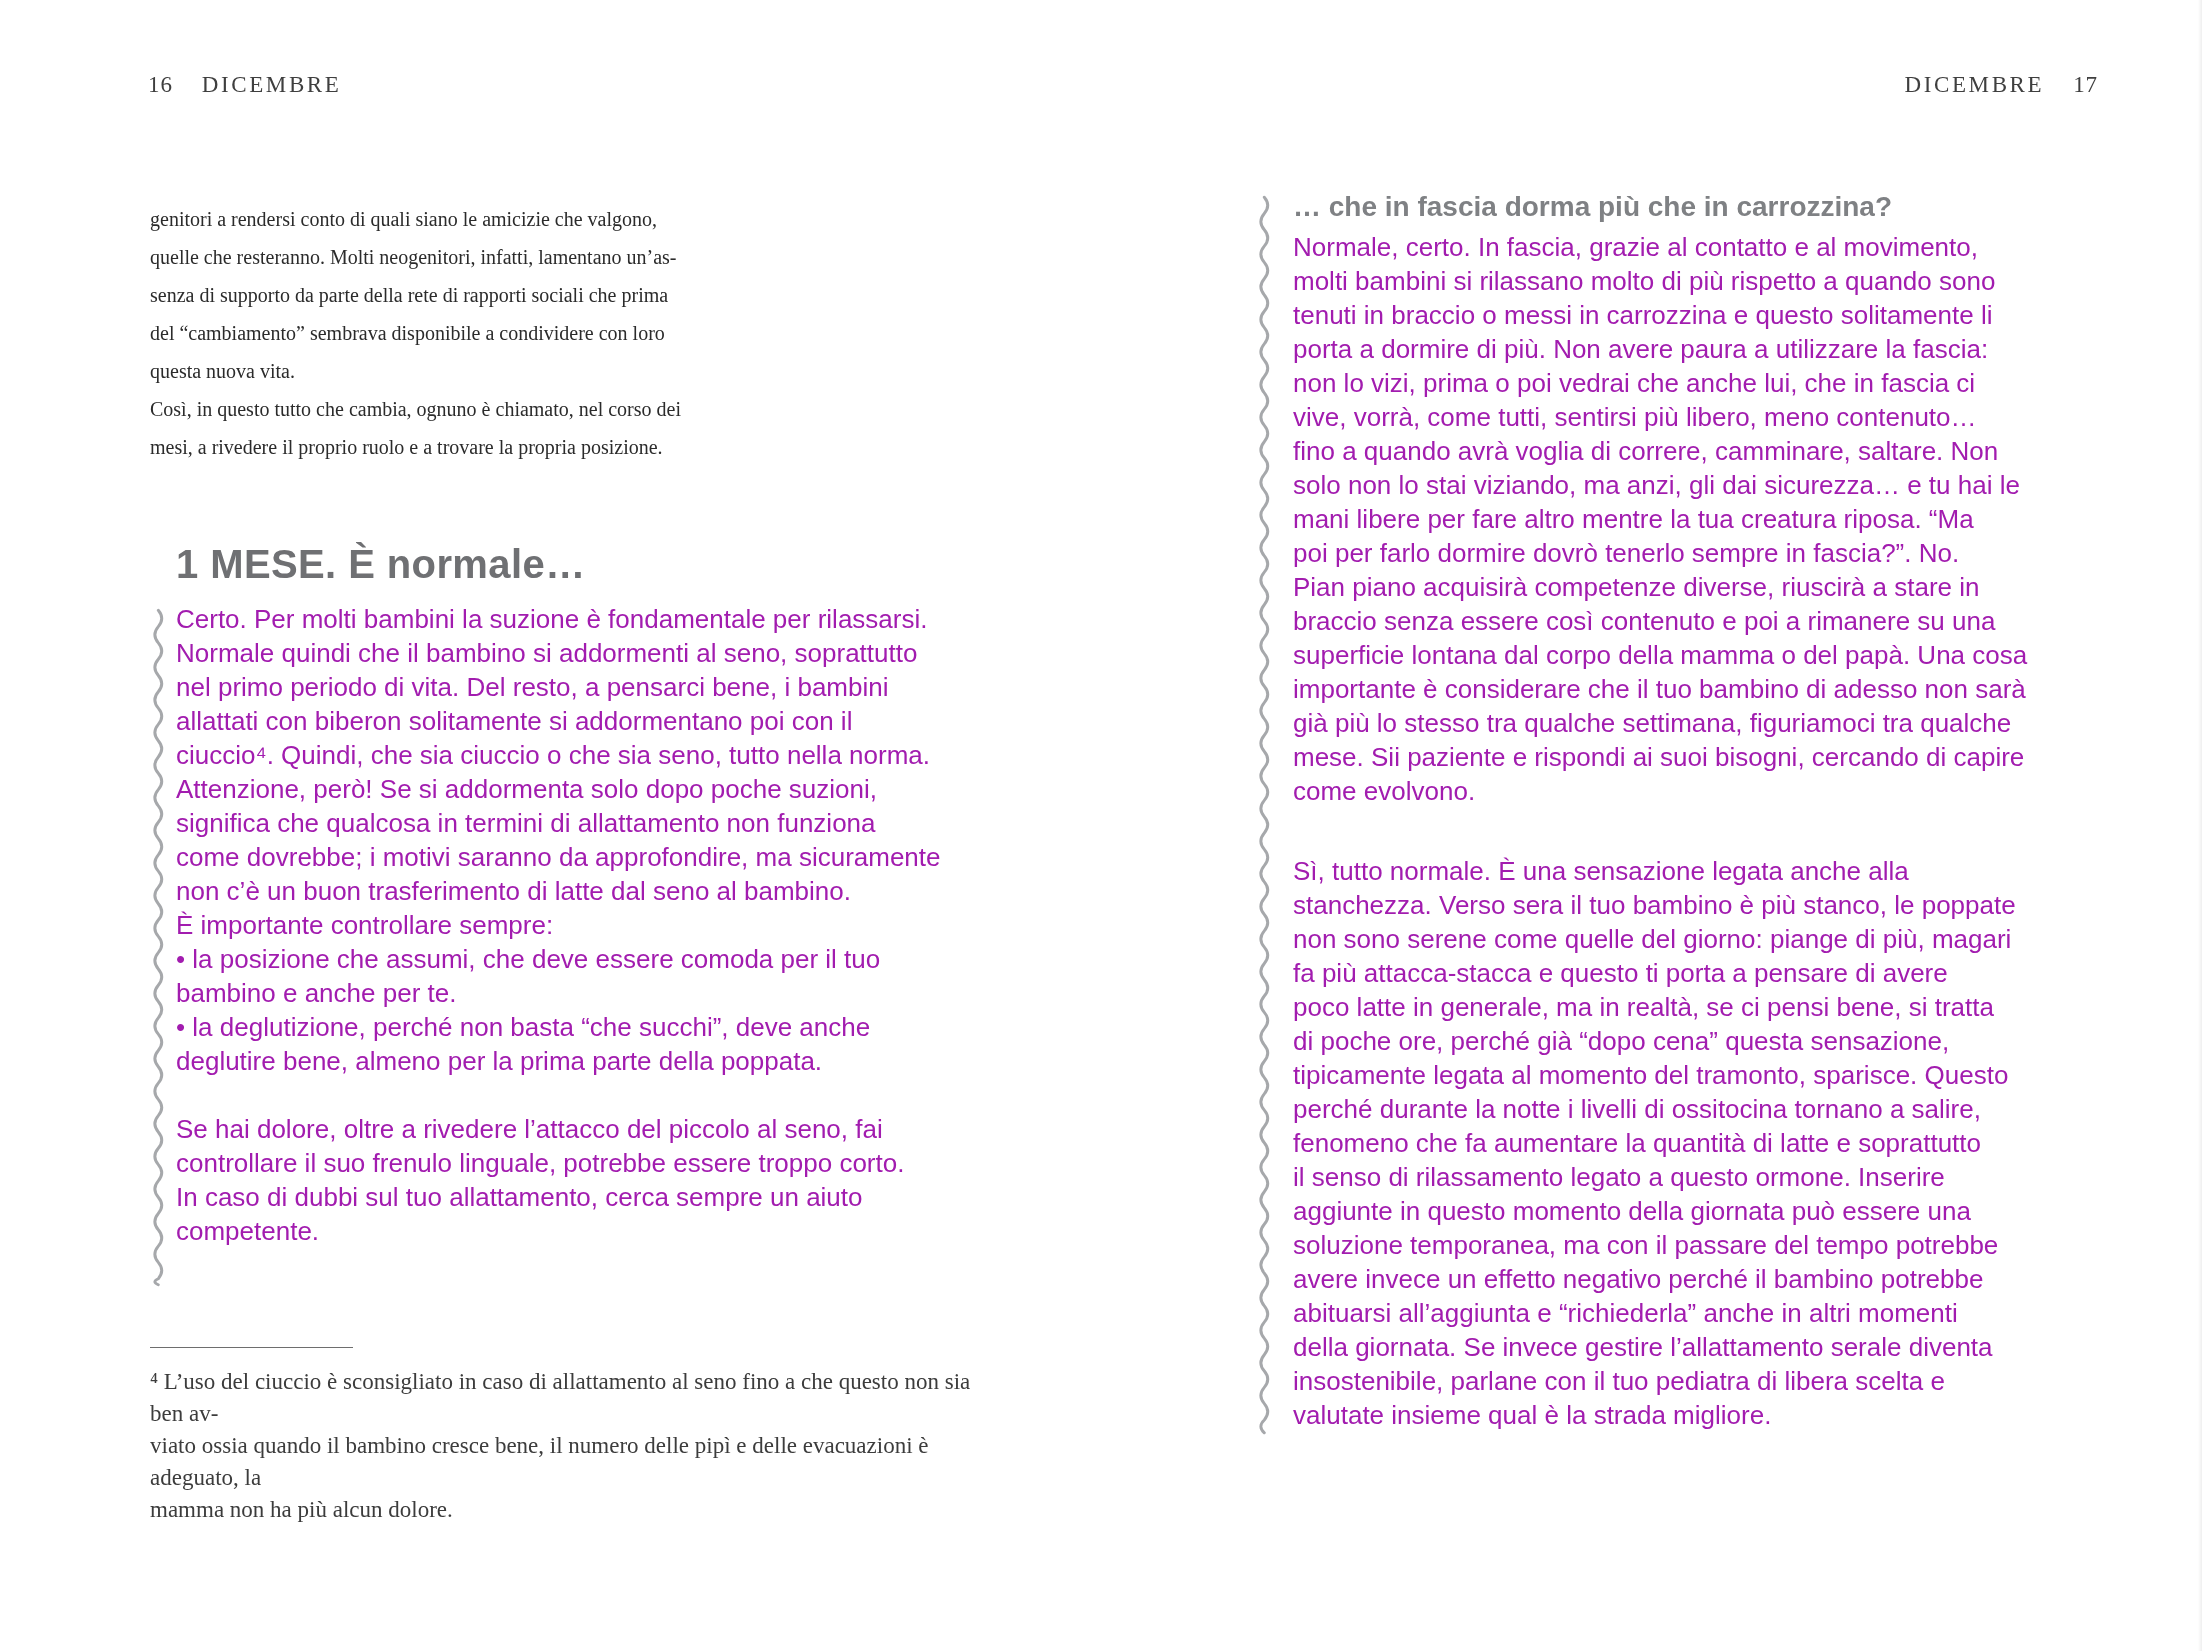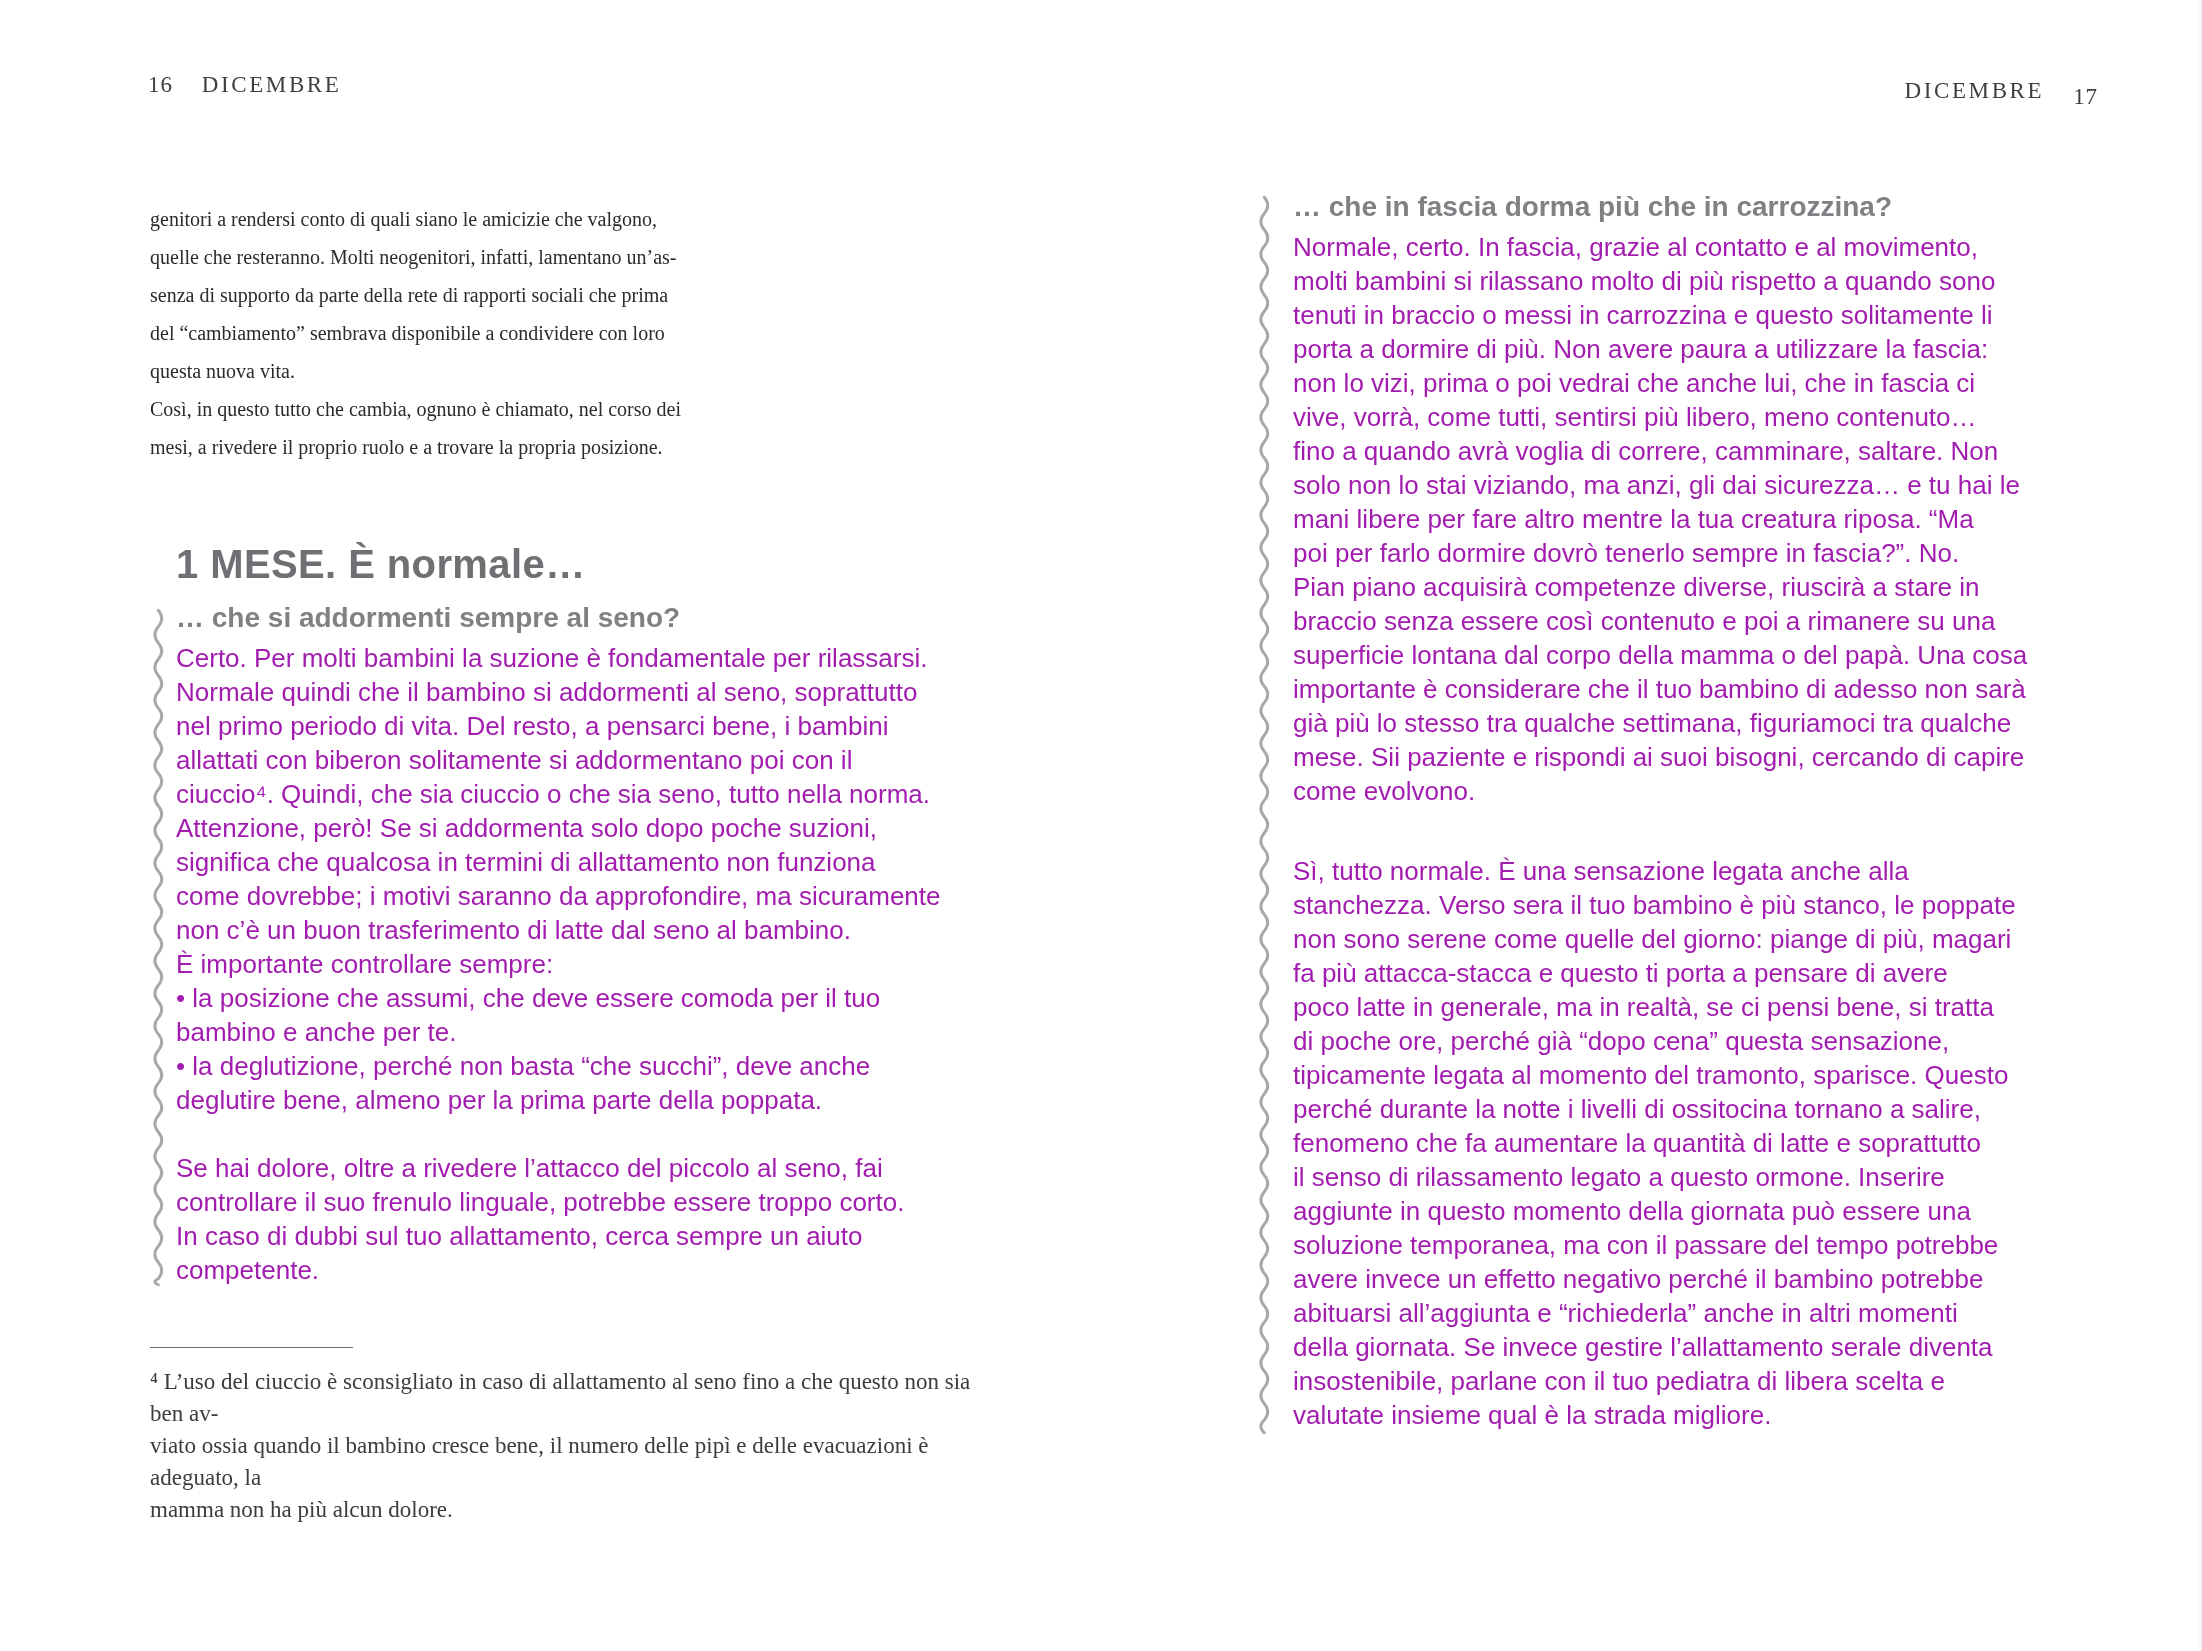--- a/index.html
+++ b/index.html
@@ -21,21 +21,21 @@
     position: absolute; top: 72px;
     font-family: "Liberation Serif", serif;
     font-size: 23px; color: #3f3f3f;
     letter-spacing: 2.6px;
     display: flex; align-items: center;
   }
   .running-header .folio { letter-spacing: 0.9px; }
   .rh-left { left: 148px; }
   .rh-left .folio { margin-right: 29px; }
   .rh-right { right: 105px; }
-  .rh-right .folio { margin-left: 29px; margin-top: 12px; }
+  .rh-right .folio { margin-left: 29px; }
 
   .serif-intro {
     position: absolute; left: 150px; top: 200px; width: 839px;
     font-family: "Liberation Serif", serif;
     font-size: 20px; line-height: 38px; color: #2b2b2b;
     white-space: pre-line;
   }
 
   .chapter-title {
     position: absolute; left: 176px; top: 542px; margin: 0;
@@ -97,21 +97,20 @@
 Così, in questo tutto che cambia, ognuno è chiamato, nel corso dei
 mesi, a rivedere il proprio ruolo e a trovare la propria posizione.</div>
 
   <h1 class="chapter-title">1 MESE. È normale…</h1>
 
   <svg class="wavy-svg wavy-left" width="20.6" height="681" viewBox="0 0 24 792">
       <path d="M 12 3 Q 20 12.5 12 22 Q 4 31.5 12 41 Q 20 50.5 12 60 Q 4 69.5 12 79 Q 20 88.5 12 98 Q 4 107.5 12 117 Q 20 126.5 12 136 Q 4 145.5 12 155 Q 20 164.5 12 174 Q 4 183.5 12 193 Q 20 202.5 12 212 Q 4 221.5 12 231 Q 20 240.5 12 250 Q 4 259.5 12 269 Q 20 278.5 12 288 Q 4 297.5 12 307 Q 20 316.5 12 326 Q 4 335.5 12 345 Q 20 354.5 12 364 Q 4 373.5 12 383 Q 20 392.5 12 402 Q 4 411.5 12 421 Q 20 430.5 12 440 Q 4 449.5 12 459 Q 20 468.5 12 478 Q 4 487.5 12 497 Q 20 506.5 12 516 Q 4 525.5 12 535 Q 20 544.5 12 554 Q 4 563.5 12 573 Q 20 582.5 12 592 Q 4 601.5 12 611 Q 20 620.5 12 630 Q 4 639.5 12 649 Q 20 658.5 12 668 Q 4 677.5 12 687 Q 20 696.5 12 706 Q 4 715.5 12 725 Q 20 734.5 12 744 Q 4 753.5 12 763 Q 20 772.5 12 782 Q 4 785.5 12 789" fill="none" stroke="#a6a8ab" stroke-width="3.4" stroke-linecap="round"></path>
     </svg>
 
   <section class="qa-section qa-left">
-    <h2 class="question">… che si addormenti sempre al seno?</h2>
     <div class="qa-body">Certo. Per molti bambini la suzione è fondamentale per rilassarsi.
 Normale quindi che il bambino si addormenti al seno, soprattutto
 nel primo periodo di vita. Del resto, a pensarci bene, i bambini
 allattati con biberon solitamente si addormentano poi con il
 ciuccio⁴. Quindi, che sia ciuccio o che sia seno, tutto nella norma.
 Attenzione, però! Se si addormenta solo dopo poche suzioni,
 significa che qualcosa in termini di allattamento non funziona
 come dovrebbe; i motivi saranno da approfondire, ma sicuramente
 non c’è un buon trasferimento di latte dal seno al bambino.
 È importante controllare sempre:

